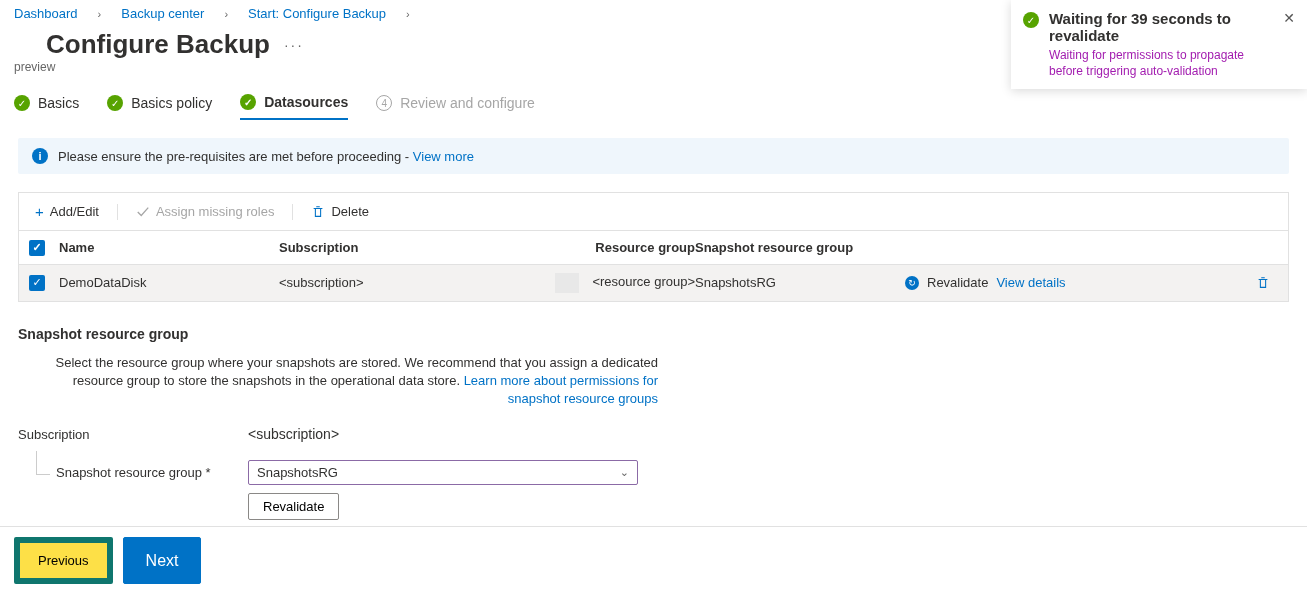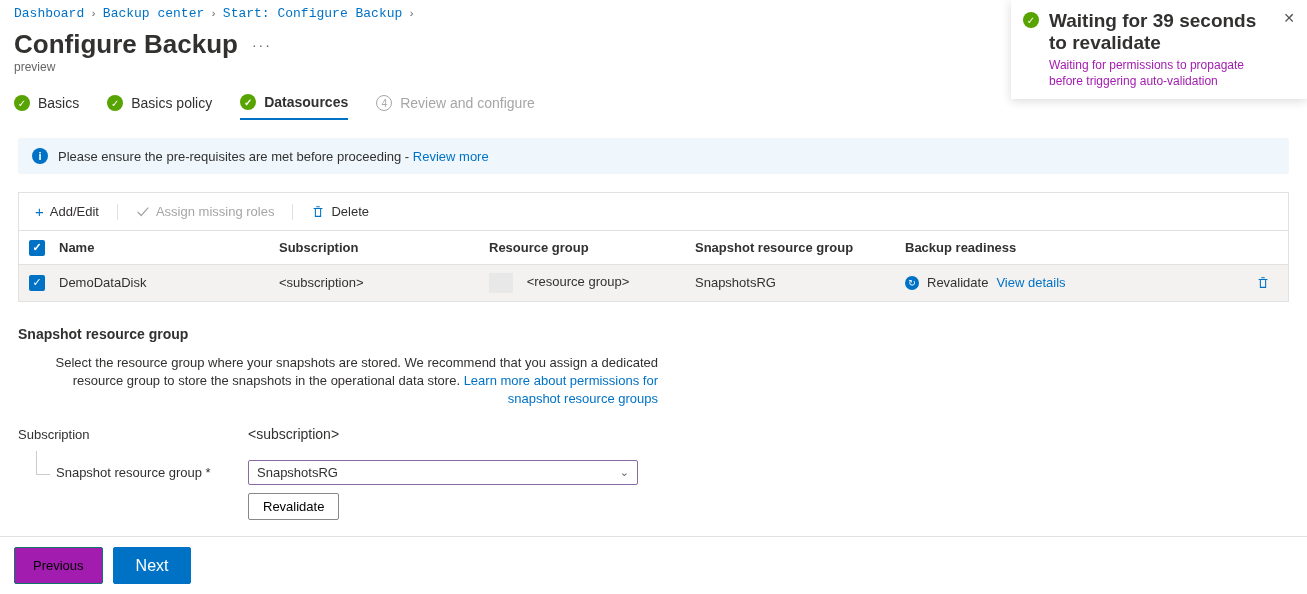--- a/index.html
+++ b/index.html
@@ -9,34 +9,33 @@
     color: #323130;
     background: #fff;
     width: 1307px;
     height: 594px;
     position: relative;
     overflow: hidden;
   }
   .breadcrumb {
     display: flex;
     align-items: center;
-    gap: 6px;
+    gap: 20px;
     padding: 6px 14px;
     font-size: 13px;
-    font-family: Liberation Mono, monospace;
   }
   .breadcrumb a { color: #0072c6; text-decoration: none; }
   .breadcrumb .sep { color: #666; font-size: 11px; }
   .title-row {
     display: flex;
     align-items: center;
     gap: 14px;
     padding: 2px 14px 0 14px;
   }
-  .title-row h1 { font-size: 26px; font-weight: 600; }
+  .title-row h1 { font-size: 26px; font-weight: 600; margin-left: 32px; }
   .more-dots { color: #666; font-size: 14px; letter-spacing: 2px; cursor: pointer; }
   .subtitle { font-size: 12px; color: #666; padding: 0 14px 14px 14px; }
   .steps {
     display: flex;
     align-items: center;
     gap: 28px;
     padding: 6px 14px 0 14px;
     border-bottom: none;
   }
   .step { display: flex; align-items: center; gap: 8px; font-size: 14px; padding-bottom: 8px; }
@@ -83,21 +82,21 @@
   .divider-v { width: 1px; height: 16px; background: #e1e1e1; margin: 0 6px; }
   .plus-ic { color: #0072c6; font-size: 15px; font-weight: 400; }
   .svg-ic { width: 14px; height: 14px; }
   .table { border: 1px solid #e1e1e1; }
   .thead, .trow { display: flex; align-items: center; }
   .thead { border-bottom: 1px solid #e1e1e1; font-weight: 600; padding: 8px 10px; }
   .trow { padding: 8px 10px; background: #f3f2f1; }
   .col-chk { width: 30px; }
   .col-name { width: 220px; }
   .col-sub { width: 210px; }
-  .col-rg { width: 206px; }
+  .col-rg { width: 206px; text-align: right; }
   .col-srg { width: 210px; }
   .col-ready { flex: 1; display: flex; align-items: center; gap: 8px; }
   .chk {
     width: 16px; height: 16px; background: #0072c6; border-radius: 2px;
     display: inline-flex; align-items: center; justify-content: center;
     color: #fff; font-size: 11px;
   }
   .link { color: #0072c6; cursor: pointer; }
   .reval-ic {
     width: 14px; height: 14px; border-radius: 50%; background: #0072c6;
@@ -127,41 +126,41 @@
     margin-top: 8px; margin-left: 230px;
     border: 1px solid #8a8886; background: #fff; padding: 5px 14px;
     font-size: 13px; cursor: pointer; border-radius: 2px;
   }
   .footer {
     position: absolute; bottom: 0; left: 0; right: 0;
     border-top: 1px solid #e1e1e1; padding: 10px 14px;
     display: flex; gap: 10px; background: #fff;
   }
   .btn-prev {
-    border: 1px solid #0f766e; background: #a21caf; padding: 10px 18px;
+    border: 6px solid #0f766e; background: #fde047; padding: 10px 18px;
     font-size: 13px; cursor: pointer; border-radius: 2px;
   }
   .btn-next {
     border: 1px solid #0072c6; background: #0072c6; color: #fff;
     padding: 6px 22px; font-size: 16px; cursor: pointer; border-radius: 2px;
   }
   .toast {
     position: absolute; top: 0; right: 0;
     width: 296px; background: #fff;
     box-shadow: 0 2px 10px rgba(0,0,0,0.15);
     padding: 10px 12px;
     display: flex; gap: 10px;
   }
   .toast-ic {
     width: 16px; height: 16px; border-radius: 50%; background: #57a300;
     display: inline-flex; align-items: center; justify-content: center;
     color: #fff; font-size: 10px; flex-shrink: 0; margin-top: 2px;
   }
   .toast-body { flex: 1; }
-  .toast-title { font-weight: 600; font-size: 19px; margin-bottom: 3px; }
+  .toast-title { font-weight: 600; font-size: 15px; margin-bottom: 3px; }
   .toast-msg { font-size: 12px; color: #a21caf; line-height: 1.35; }
   .toast-close { cursor: pointer; font-size: 14px; color: #555; }
   .placeholder-txt { font-family: inherit; }
   .gray-box { width: 24px; height: 20px; background: #e8e8e8; display: inline-block; margin-right: 10px; vertical-align: middle; }
 </style>
 </head>
 <body>
 
 <div class="breadcrumb">
   <a>Dashboard</a>
@@ -196,21 +195,21 @@
     <span>Review and configure</span>
   </div>
 </div>
 
 <div class="content">
   
   <div class="info-bar">
     <span class="info-icon">i</span>
     <span>
       <span>Please ensure the pre-requisites are met before proceeding - </span>
-      <a>Review more</a>
+      <a>View more</a>
     </span>
   </div>
 
   
   <div class="toolbar">
     <button class="tool-btn">
       <span class="plus-ic">+</span>
       <span>Add/Edit</span>
     </button>
     <span class="divider-v"></span>
@@ -230,21 +229,20 @@
   </div>
 
   
   <div class="table">
     <div class="thead">
       <div class="col-chk"><span class="chk">✓</span></div>
       <div class="col-name">Name</div>
       <div class="col-sub">Subscription</div>
       <div class="col-rg">Resource group</div>
       <div class="col-srg">Snapshot resource group</div>
-      <div class="col-ready">Backup readiness</div>
     </div>
     <div class="trow">
       <div class="col-chk"><span class="chk">✓</span></div>
       <div class="col-name">DemoDataDisk</div>
       <div class="col-sub placeholder-txt">&lt;subscription&gt;</div>
       <div class="col-rg">
         <span class="gray-box"></span>
         <span class="placeholder-txt">&lt;resource group&gt;</span>
       </div>
       <div class="col-srg">SnapshotsRG</div>

